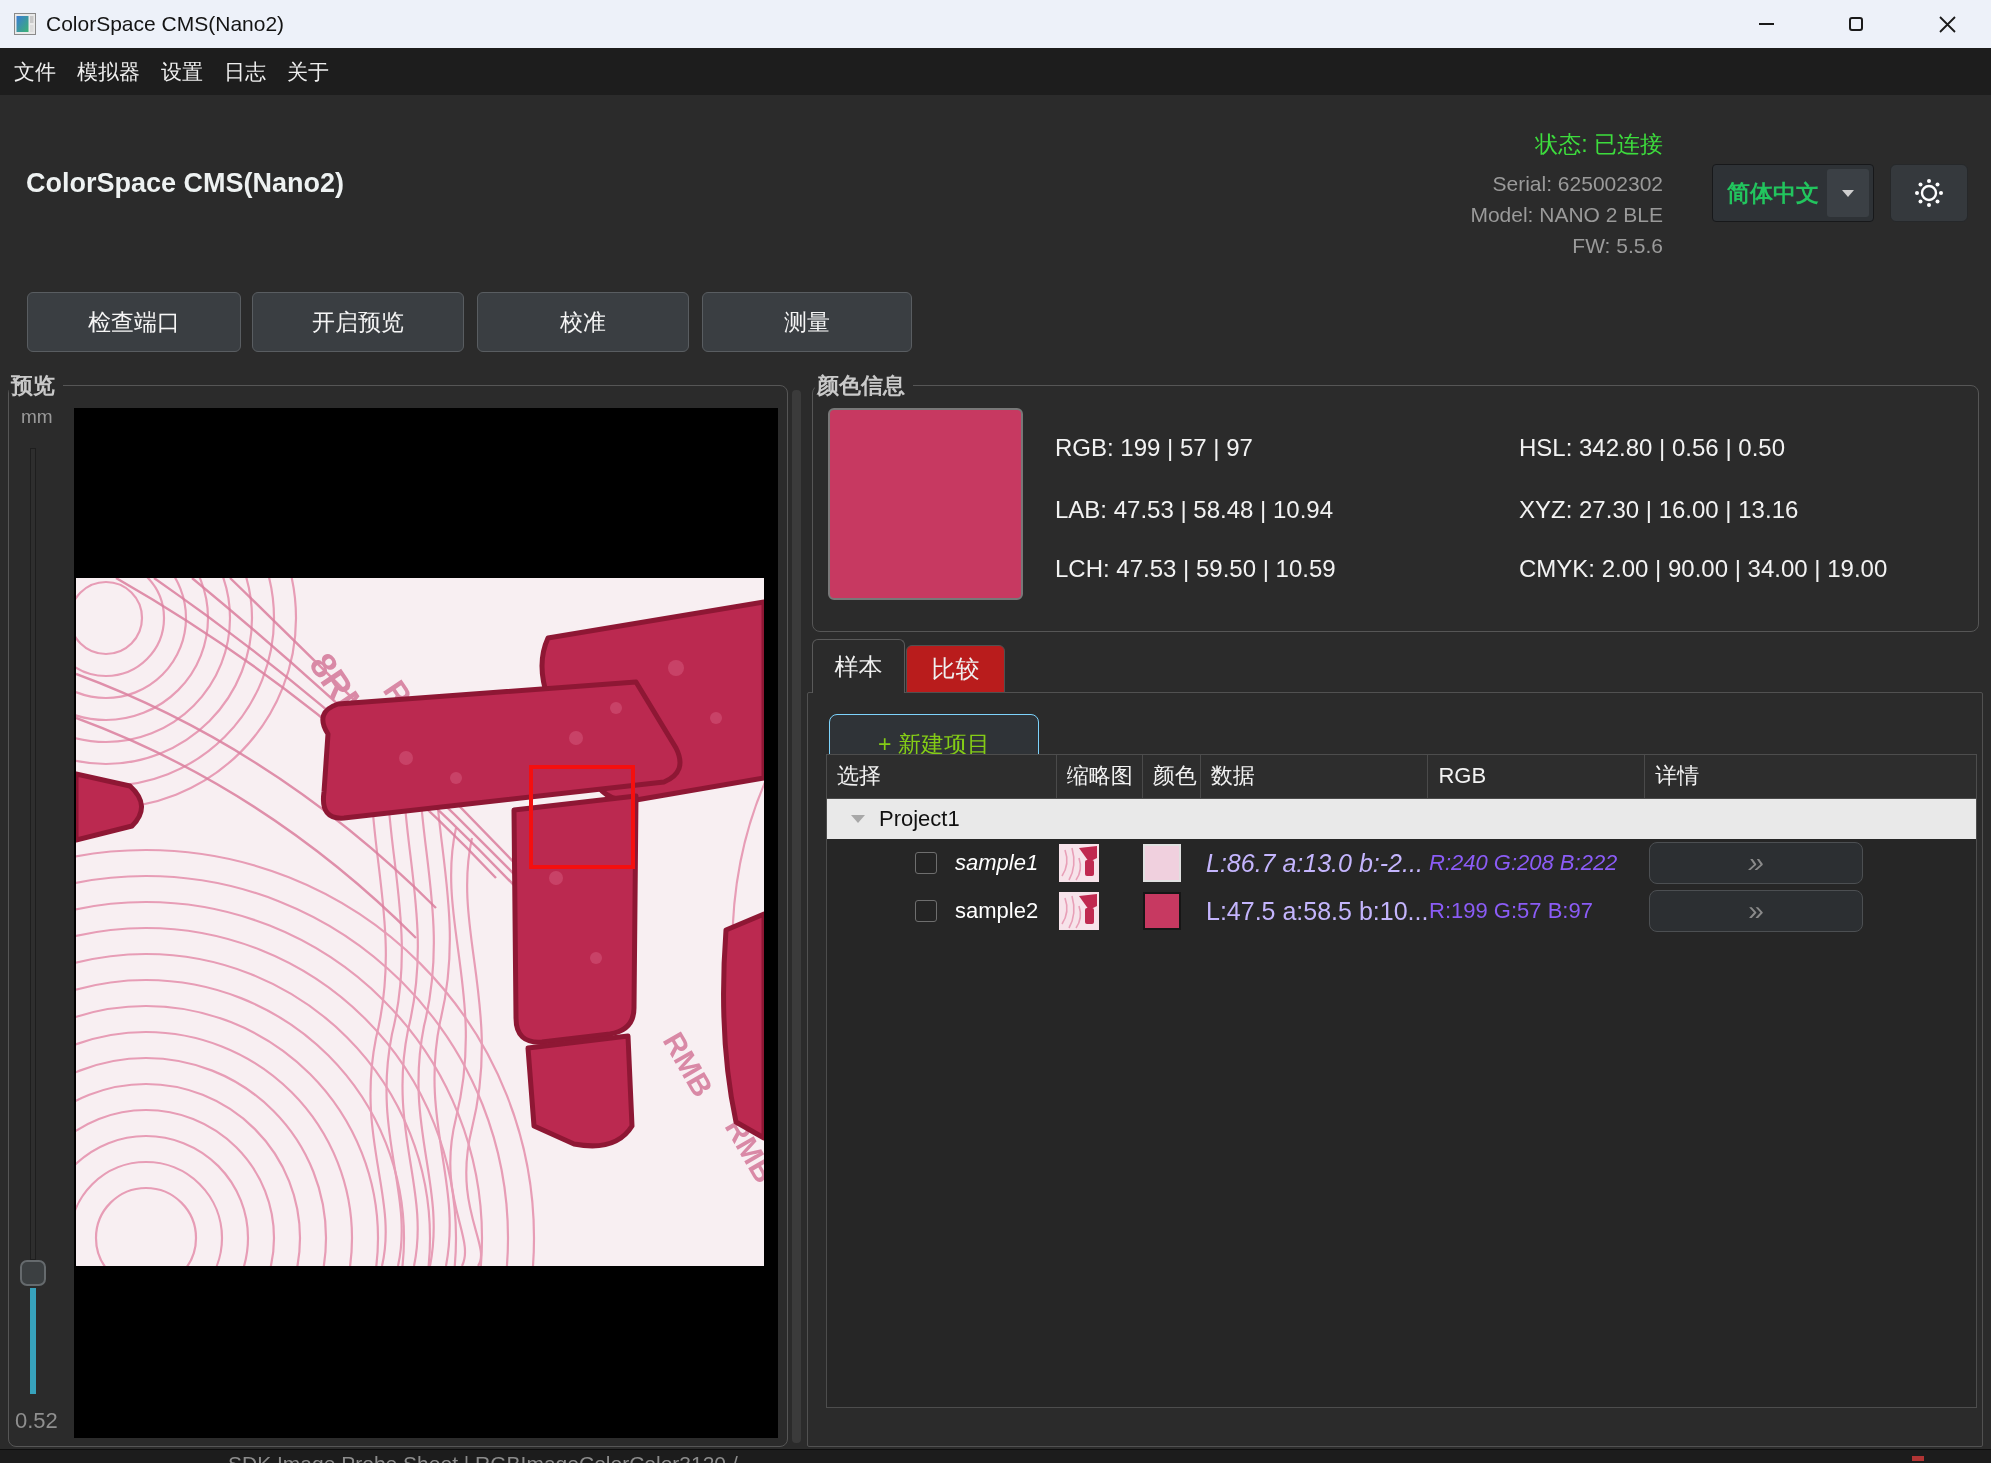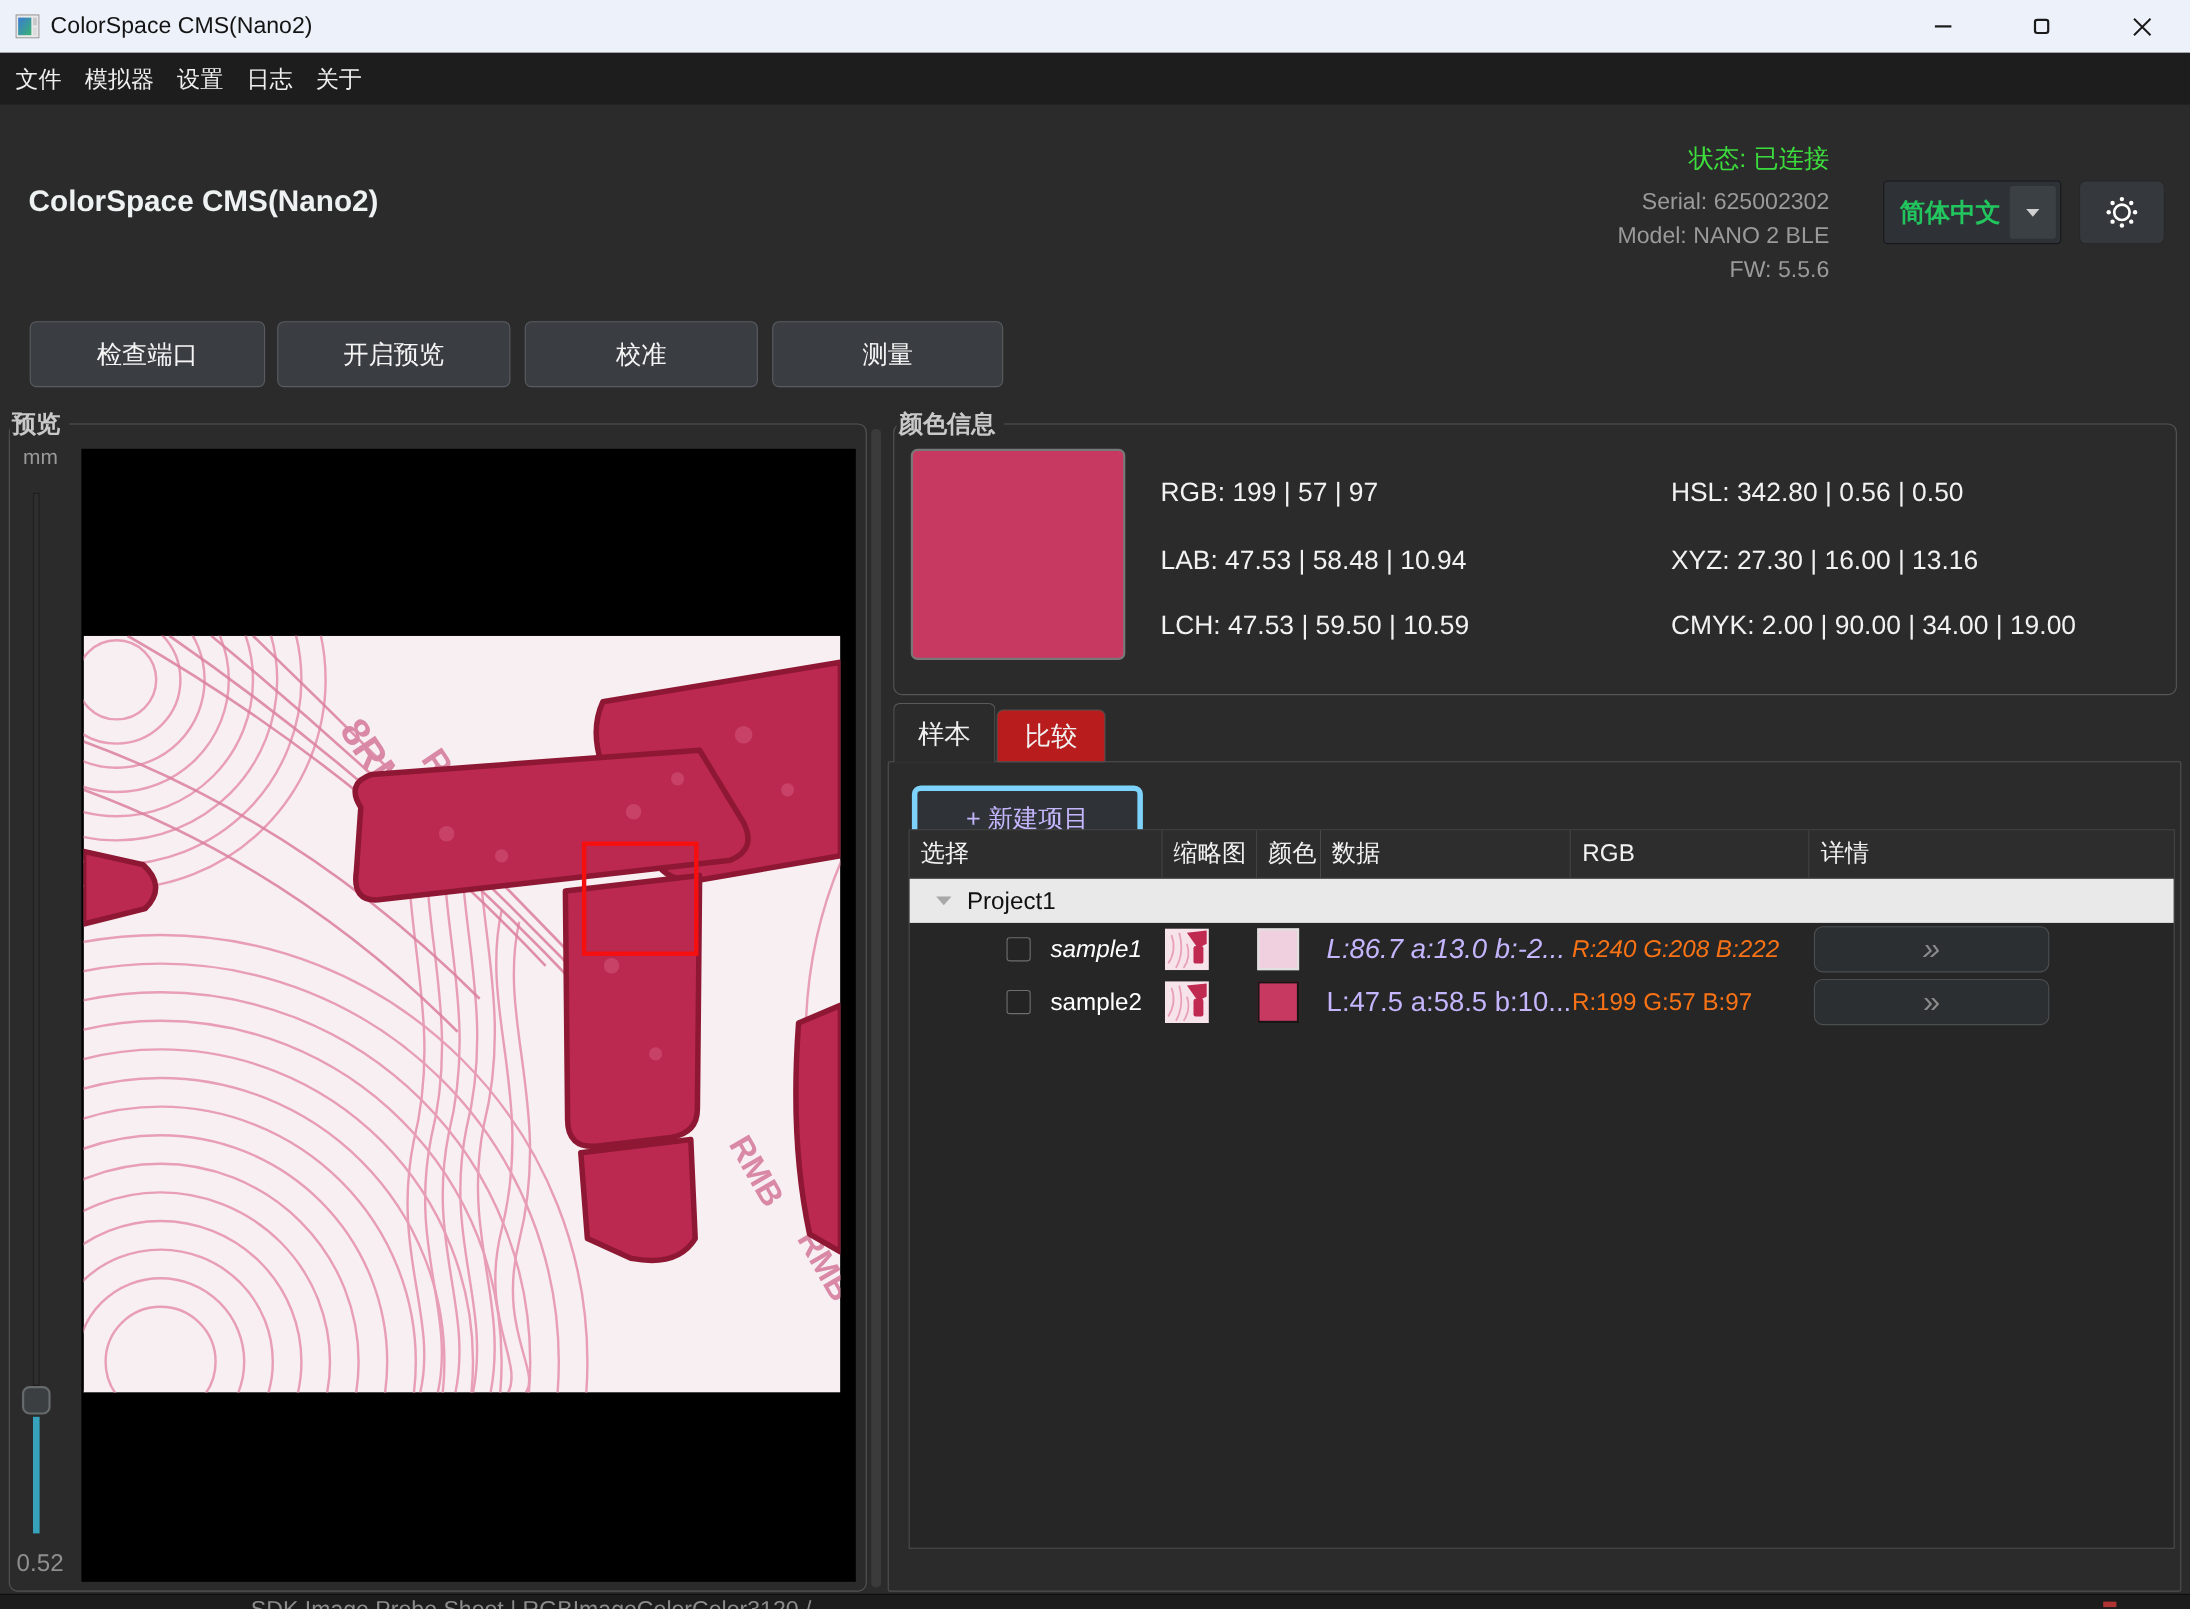--- a/index.html
+++ b/index.html
@@ -76,21 +76,21 @@
   
   .tab { display:flex; align-items:center; justify-content:center; font-size:24px; color:#f0f0f0;
     border-radius:6px 6px 0 0; z-index:3; }
   .tab.active { left:812px; top:639px; width:93px; height:54px; background:#2b2b2b;
     border:1px solid #5a5a5a; border-bottom:none; }
   .tab.inactive { left:906px; top:645px; width:99px; height:48px; background:#b91c1c;
     border:1px solid #505050; }
   .tab-pane { left:807px; top:692px; width:1176px; height:755px; border:1px solid #515151; border-radius:2px; }
 
   .new-project-btn { left:829px; top:714px; width:210px; height:60px; background:#2f3337;
-    border:5px solid #7dd3fc; border-radius:8px; font-size:23px; color:#c4b5fd;
+    border:1px solid #7dd3fc; border-radius:8px; font-size:23px; color:#84cc16;
     display:flex; align-items:center; justify-content:center; }
 
   
   .sample-table { left:826px; top:754px; width:1151px; height:654px; background:#262626;
     border:1px solid #4d4d4d; }
   .thead { position:absolute; left:0; top:0; width:100%; height:44px; display:flex; }
   .th { height:44px; line-height:42px; background:#2d2d2d; border-right:1px solid #4a4a4a;
     border-bottom:1px solid #4a4a4a; padding-left:10px; font-size:22px; color:#f2f2f2; white-space:nowrap; overflow:hidden; }
   .th:last-child { border-right:none; }
   .w0{width:230px}.w1{width:86px}.w2{width:58px}.w3{width:228px}.w4{width:217px}.w5{width:331px}
@@ -103,21 +103,21 @@
   .srow { position:absolute; left:0; width:100%; height:48px; }
   .srow.r0 { top:84px;font-style:italic; } .srow.r1 { top:132px; }
   .srow .checkbox { position:absolute; left:88px; top:13px; width:22px; height:22px;
     background:#242424; border:1px solid #6e6e6e; border-radius:3px; }
   .srow .sname { position:absolute; left:128px; top:0; line-height:48px; font-size:22px; color:#fff; }
   .srow .thumb { position:absolute; left:232px; top:5px; width:40px; height:38px; }
   .srow .sw { position:absolute; left:316px; top:5px; width:38px; height:38px; }
   .srow.r0 .sw { border:2px solid #e0e0e0; }
   .srow.r1 .sw { border:2px solid #161616; }
   .srow .ldata { position:absolute; left:379px; top:0; line-height:48px; font-size:25px; color:#c4b5fd; white-space:nowrap; }
-  .srow .rgbdata { position:absolute; left:602px; top:0; line-height:48px; font-size:22px; color:#f97316; white-space:nowrap; }
+  .srow .rgbdata { position:absolute; left:602px; top:0; line-height:48px; font-size:22px; color:#8b5cf6; white-space:nowrap; }
   .srow .detail-btn { position:absolute; left:822px; top:3px; width:214px; height:42px;
     background:#2c2f32; border:1px solid #4c4f52; border-radius:8px; color:#8a8a8a;
     font-size:28px; display:flex; align-items:center; justify-content:center; line-height:1; }
 
   
   .bottom-strip { left:0; top:1449px; width:1991px; height:14px; background:#1c1c1c;
     border-top:1px solid #0e0e0e; overflow:hidden; }
   .bottom-strip .clip-text { position:absolute; left:228px; top:0; font-size:21px;
     line-height:27px; color:#8c8c8c; white-space:nowrap; }
   .bottom-strip .red-tick { position:absolute; left:1912px; top:6px; width:12px; height:5px; background:#b03434; }

